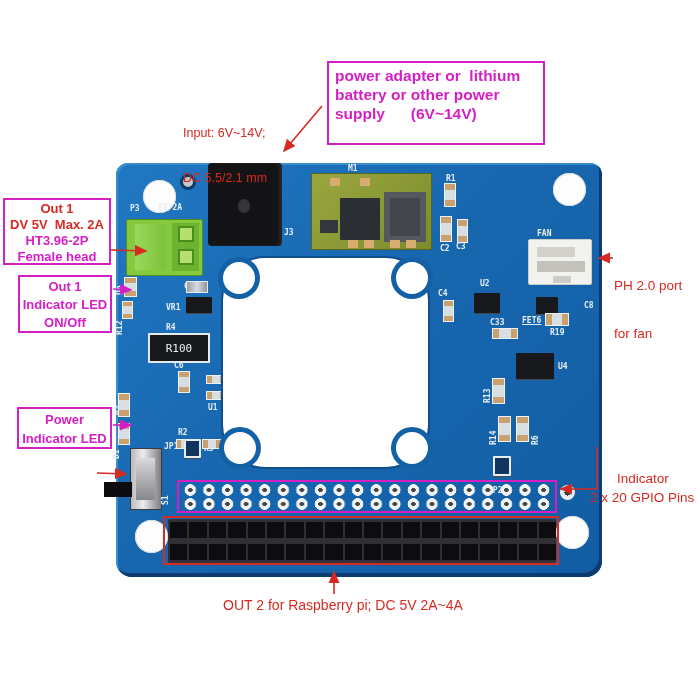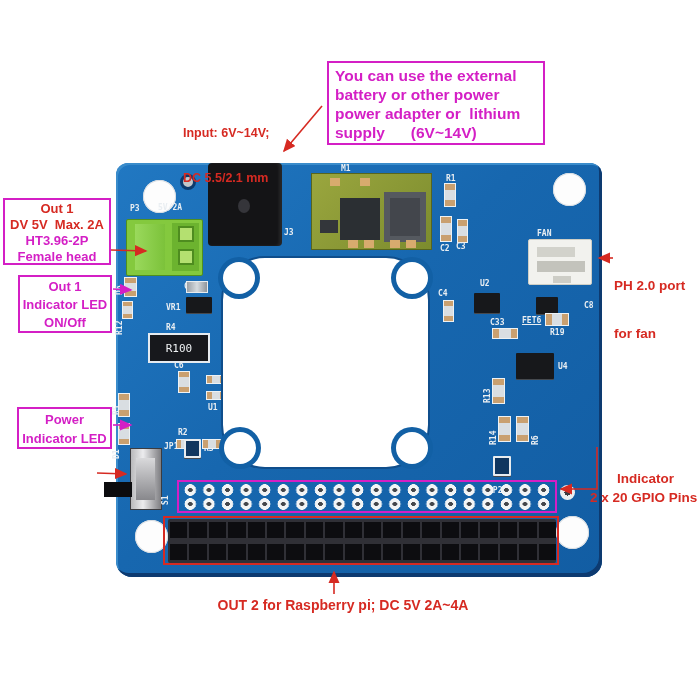--- a/index.html
+++ b/index.html
@@ -63,21 +63,21 @@
     background-color:#0d0d10;}
 
   
   .ann-box{position:absolute;border:2px solid var(--magenta);background:#ffffff;text-align:center;
     font-weight:bold;color:var(--magenta);box-sizing:border-box;}
   .ann-box .ln{white-space:pre;}
   .note-box{left:327px;top:61px;width:218px;height:84px;text-align:left;padding:3px 6px;font-size:15.5px;line-height:19px;}
   .out1-box{left:3px;top:198px;width:108px;height:67px;font-size:13px;line-height:16px;padding-top:1px;}
   .out1led-box{left:18px;top:275px;width:94px;height:58px;font-size:13px;line-height:18px;padding-top:1px;}
   .pwrled-box{left:17px;top:407px;width:95px;height:42px;font-size:13px;line-height:19px;padding-top:1px;}
-  .red-label{position:absolute;color:var(--red);font-weight:bold;white-space:pre;}
+  .red-label{position:absolute;color:var(--red);font-weight:normal;white-space:pre;}
   .red-text{color:var(--red);}
   .rect-hl{position:absolute;box-sizing:border-box;}
   .overlay{position:absolute;left:0;top:0;width:700px;height:700px;pointer-events:none;}
 </style>
 </head>
 <body>
 
 <div class="canvas">
 
   <div class="board">
@@ -94,21 +94,21 @@
 
     <div class="silk" style="left:14px;top:42px;">P3</div>
     <div class="silk" style="left:42px;top:41px;">5V/2A</div>
     <div class="terminal">
       <div class="body-hl"></div>
       <div class="col"></div>
       <div class="slot" style="right:8px;top:6px;"></div>
       <div class="slot" style="right:8px;top:29px;"></div>
     </div>
 
-    <div class="silk" style="left:225px;top:2px;text-align:center;">M1</div>
+    <div class="silk" style="left:232px;top:2px;text-align:center;">M1</div>
     <div class="module">
       <div class="ic1"></div>
       <div class="coil"></div>
       <div class="ic2"></div>
       <div class="pad" style="left:36px;top:66px;"></div>
       <div class="pad" style="left:52px;top:66px;"></div>
       <div class="pad" style="left:78px;top:66px;"></div>
       <div class="pad" style="left:94px;top:66px;"></div>
       <div class="pad" style="left:18px;top:4px;"></div>
       <div class="pad" style="left:48px;top:4px;"></div>
@@ -212,23 +212,22 @@
     <line x1="111" y1="250" x2="146" y2="251" stroke="#d62a22" stroke-width="1.6" marker-end="url(#aR)"></line>
     <line x1="113" y1="289" x2="131" y2="290" stroke="#d41fc5" stroke-width="1.6" marker-end="url(#aM)"></line>
     <line x1="113" y1="425" x2="131" y2="425" stroke="#d41fc5" stroke-width="1.6" marker-end="url(#aM)"></line>
     <line x1="97" y1="473" x2="126" y2="474" stroke="#d62a22" stroke-width="1.6" marker-end="url(#aR)"></line>
     <line x1="613" y1="258" x2="599" y2="258" stroke="#d62a22" stroke-width="1.6" marker-end="url(#aR)"></line>
     <polyline points="597,447 597,489 561,489" fill="none" stroke="#d62a22" stroke-width="1.6" marker-end="url(#aR)"></polyline>
     <line x1="334" y1="594" x2="334" y2="572" stroke="#d62a22" stroke-width="1.6" marker-end="url(#aR)"></line>
   </svg>
 
   <div class="ann-box note-box">
-    <div class="ln">You can use the external</div>
+    <div class="ln">power adapter or  lithium</div>
     <div class="ln">battery or other power</div>
-    <div class="ln">power adapter or  lithium</div>
     <div class="ln">supply      (6V~14V)</div>
   </div>
 
   <div class="red-label" style="left:183px;top:96px;font-size:12.5px;line-height:15px;">
     <div>Input: 6V~14V;</div>
     <div>DC 5.5/2.1 mm</div>
   </div>
 
   <div class="ann-box out1-box">
     <div class="ln red-text">Out 1</div>

